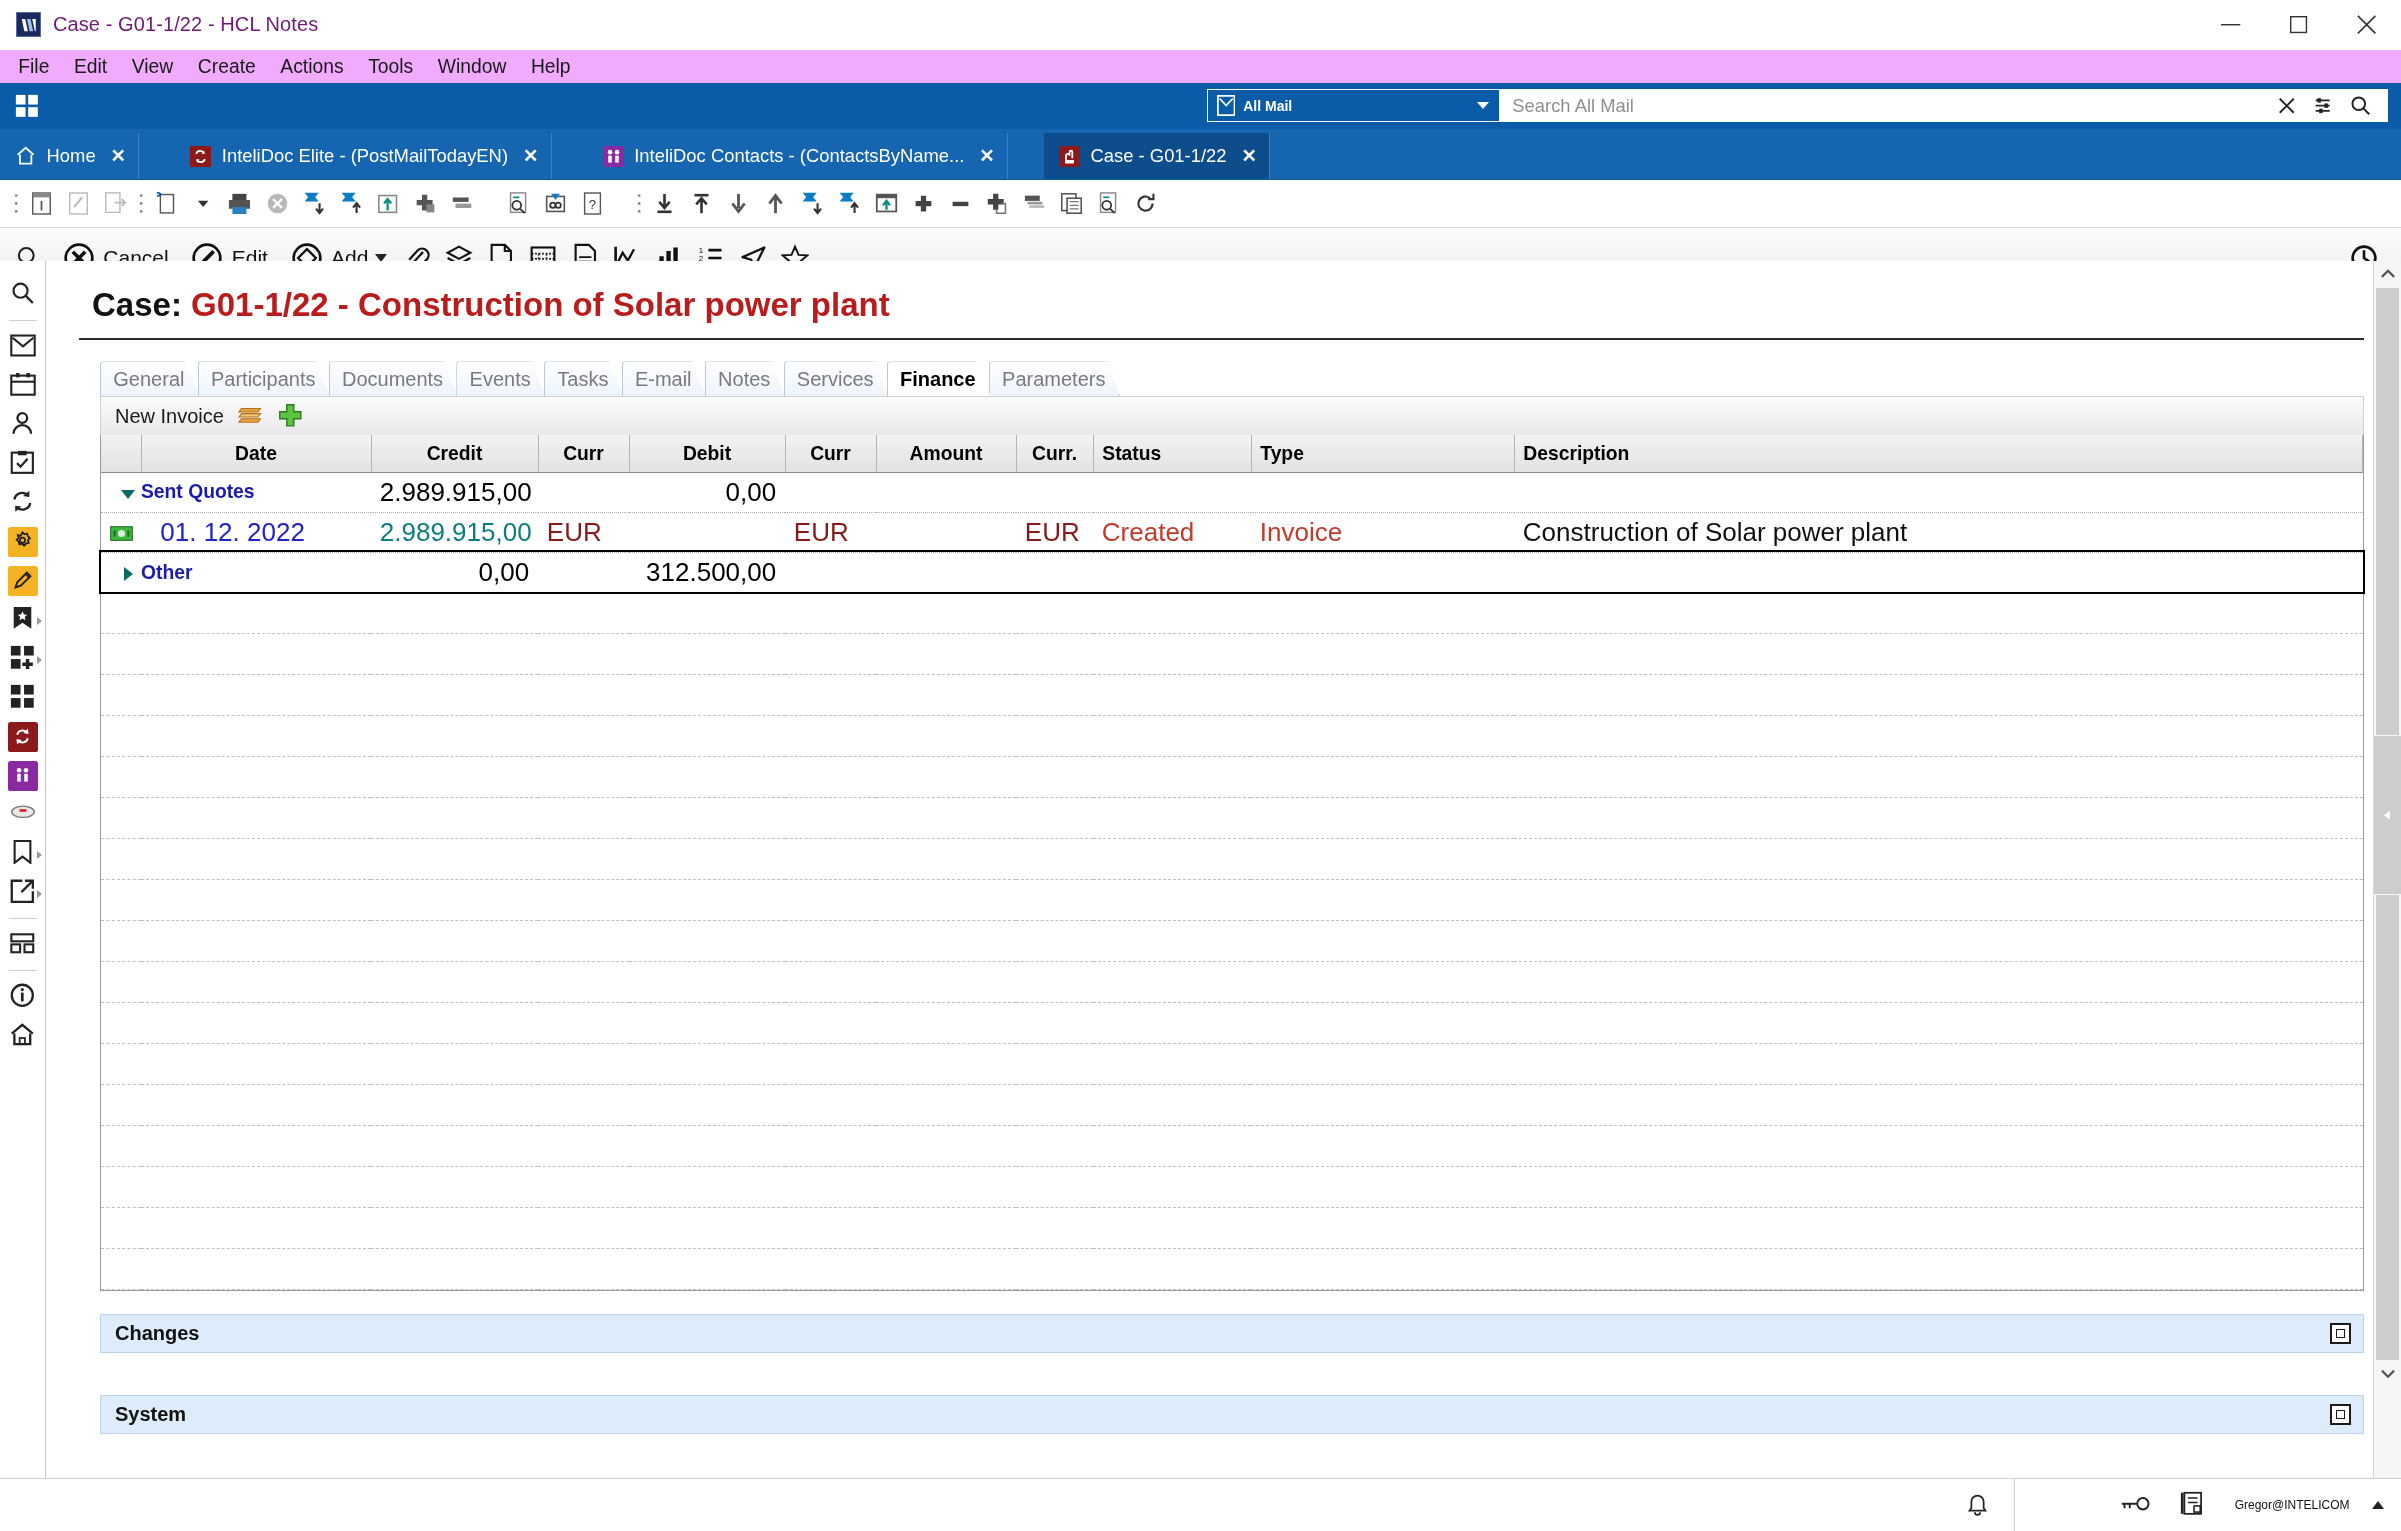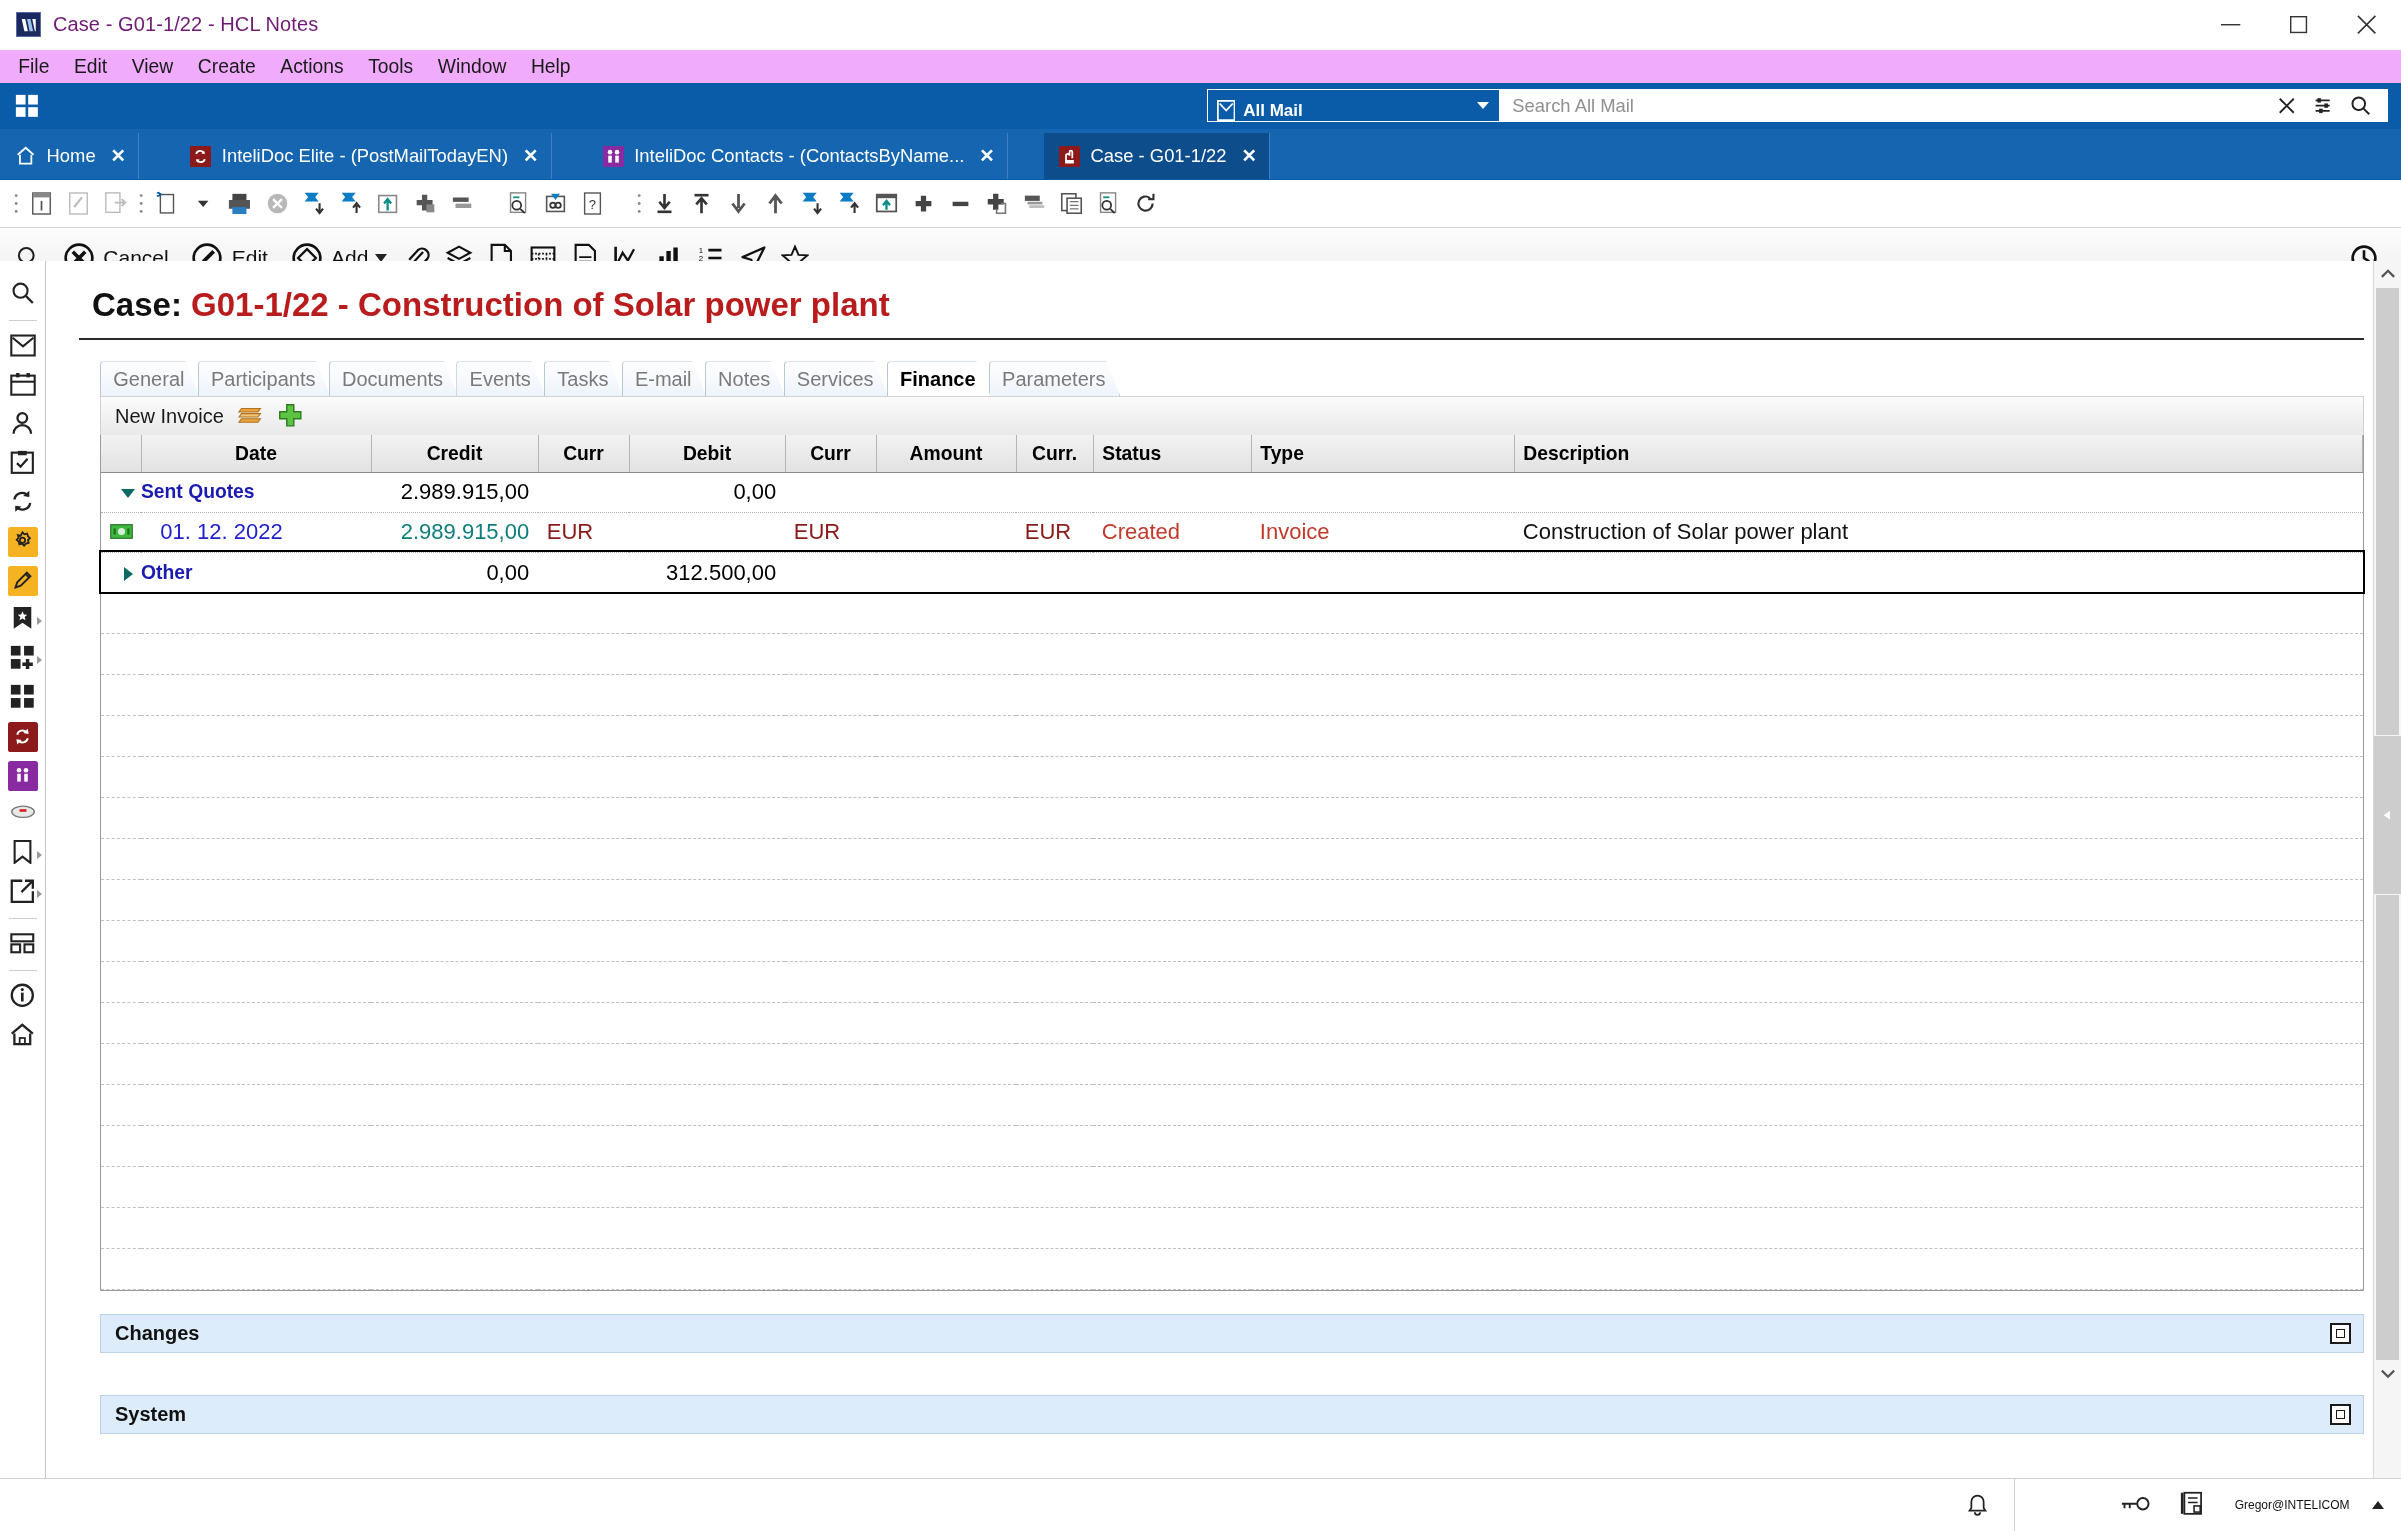--- a/index.html
+++ b/index.html
@@ -40,22 +40,22 @@
   }
 
   
   .bluebar{
     height:46px;background:#0a5ca8;display:flex;align-items:center;
     position:relative;
   }
   .waffle{margin-left:12.3px;width:30px;height:30px;display:flex;align-items:center;justify-content:center;}
   .mailbox-sel{
     position:absolute;left:1207px;top:6.1px;width:293px;height:33px;
-    background:#0a5ca8;border:1.8px solid #ffffff;display:flex;align-items:flex-end;
-    color:#fff;font-size:17px;font-weight:bold;
+    background:#0a5ca8;border:1.8px solid #ffffff;display:flex;align-items:center;
+    color:#fff;font-size:14px;font-weight:bold;
   }
   .mailbox-sel .mb-icon{margin-left:8.8px;margin-right:8px;display:flex;}
   .mailbox-sel .caret{position:absolute;right:10.5px;top:12.3px;
     width:0;height:0;border-left:6.1px solid transparent;border-right:6.1px solid transparent;border-top:7px solid #ffffff;}
   .search-box{
     position:absolute;left:1500px;top:6.1px;width:888px;height:33px;
     background:#ffffff;display:flex;align-items:center;
   }
   .search-box input{
     border:0;outline:0;width:100%;height:100%;font-size:18.4px;
@@ -153,21 +153,21 @@
   
   .tbl-wrap{margin:0 37px 0 54px;border:0.9px solid #9a9a9a;border-top:none;background:#fff;}
   .tbl{width:100%;border-collapse:collapse;table-layout:fixed;}
   .tbl thead th{
     background:linear-gradient(180deg,#f2f2f2 0%,#e2e2e2 100%);
     font-size:19.3px;font-weight:bold;color:#000;text-align:left;
     height:37px;border-right:0.9px solid #b5b5b5;padding:0 8.8px;
     border-bottom:1.8px solid #8c8c8c;white-space:nowrap;
   }
   .tbl thead th.c{text-align:center;}
-  .tbl td{font-size:22px;height:40px;padding:0 8.8px;vertical-align:middle;white-space:nowrap;}
+  .tbl td{font-size:26px;height:40px;padding:0 8.8px;vertical-align:middle;white-space:nowrap;}
   .r{text-align:right;}
   .c{text-align:center;}
   tr.cat td{border-bottom:0.9px dotted #b0b0b0;}
   tr.cat .cat-label{color:#1a1ab0;font-weight:bold;font-size:19.3px;}
   tr.cat .tri-down{display:inline-block;width:0;height:0;margin-right:6.1px;
     border-left:7px solid transparent;border-right:7px solid transparent;border-top:9.6px solid #0b6b63;vertical-align:middle;}
   tr.cat .tri-right{display:inline-block;width:0;height:0;margin-right:8px;
     border-top:7px solid transparent;border-bottom:7px solid transparent;border-left:9.6px solid #0b6b63;vertical-align:middle;}
   tr.doc td{border-bottom:0.9px dotted #b0b0b0;}
   tr.doc .dt{color:#2222cc;}

